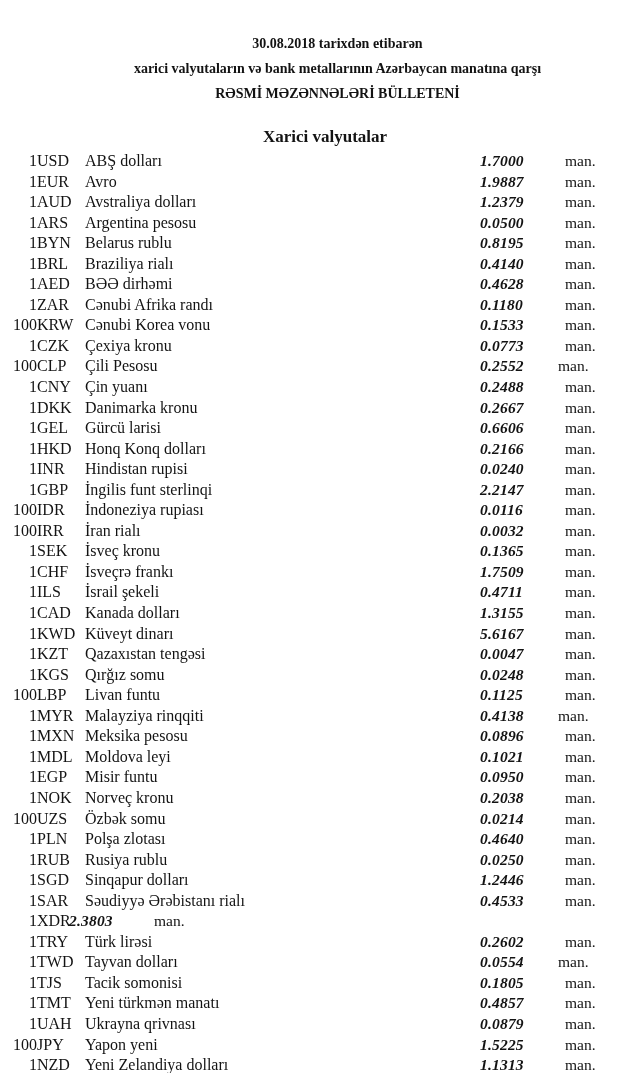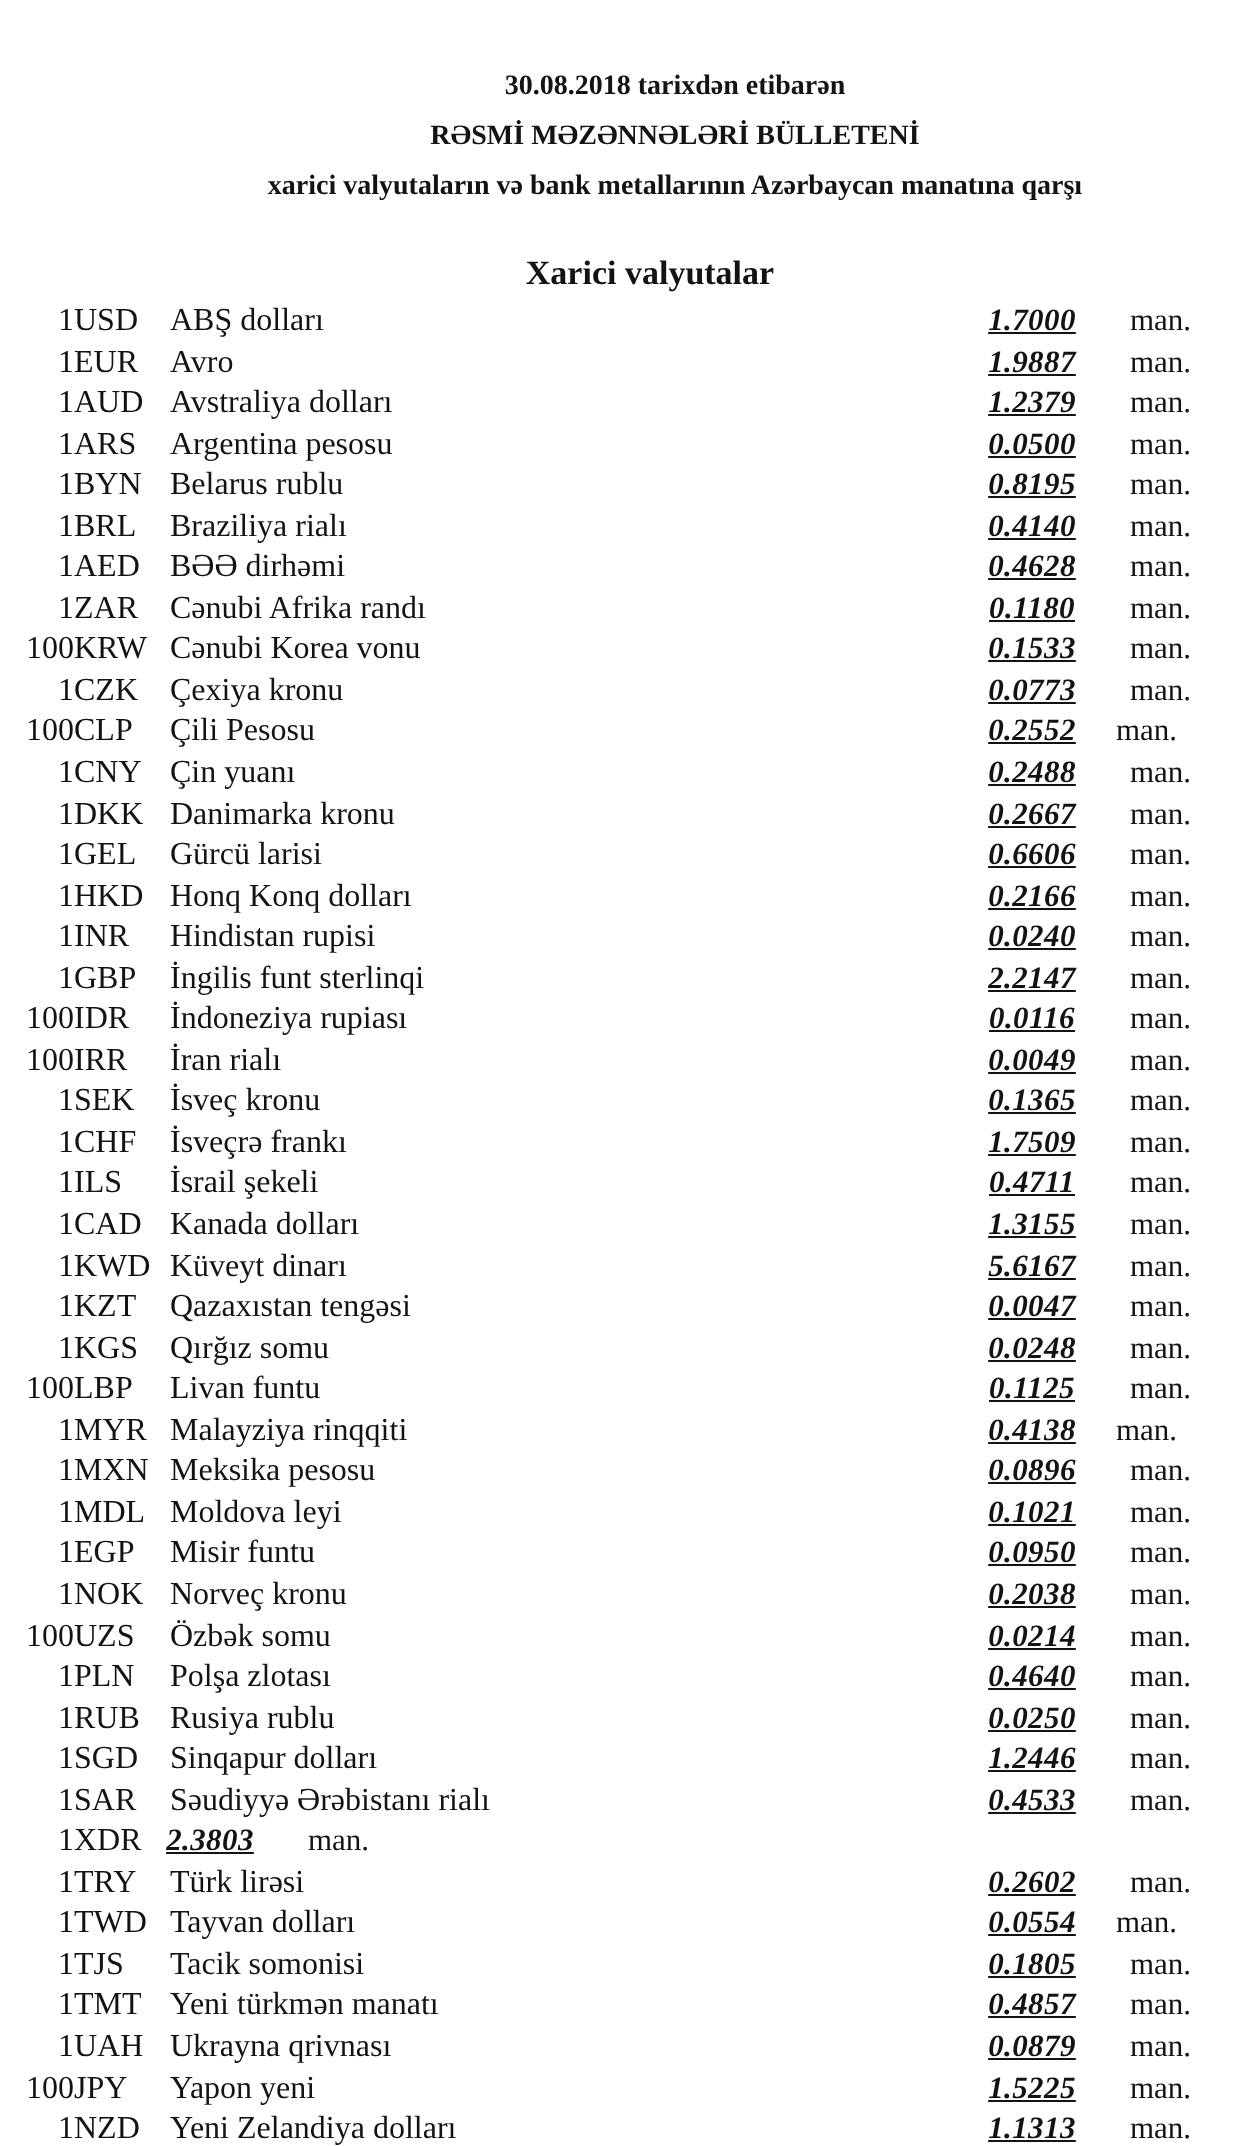--- a/index.html
+++ b/index.html
@@ -37,38 +37,37 @@
     height: 20.55px;
     line-height: 20.55px;
     font-size: 16px;
     padding-right: 20px;
   }
   .qty  { width: 37px; text-align: right; flex: none; }
   .code { width: 32px; flex: none; }
   .name { flex: 1 1 auto; padding-left: 16px; white-space: nowrap; overflow: hidden; }
   .rate {
     width: 72px; flex: none;
-    text-align: center;
+    text-align: left;
     font-weight: bold;
     font-style: italic;
     font-size: 15.5px;
     letter-spacing: 0.2px;
-    text-decoration: underline;
   }
   .unit { width: 48px; flex: none; padding-left: 13px; font-size: 15.5px; }
   .row.man-shift .unit { padding-left: 6px; }
 </style>
 </head>
 <body>
 
 <div class="page">
   <div class="header">
     <div>30.08.2018 tarixdən etibarən</div>
+    <div>xarici valyutaların və bank metallarının Azərbaycan manatına qarşı</div>
     <div>RƏSMİ MƏZƏNNƏLƏRİ BÜLLETENİ</div>
-    <div>xarici valyutaların və bank metallarının Azərbaycan manatına qarşı</div>
   </div>
   <div class="section-title">Xarici valyutalar</div>
   <div class="rates-table" id="rates-table">
       <div class="row">
     <span class="qty">1</span>
     <span class="code">USD</span>
     <span class="name">ABŞ dolları</span>
     <span class="rate">1.7000</span>
     <span class="unit">man.</span>
   </div>
@@ -188,21 +187,21 @@
     <span class="qty">100</span>
     <span class="code">IDR</span>
     <span class="name">İndoneziya rupiası</span>
     <span class="rate">0.0116</span>
     <span class="unit">man.</span>
   </div>
       <div class="row">
     <span class="qty">100</span>
     <span class="code">IRR</span>
     <span class="name">İran rialı</span>
-    <span class="rate">0.0049</span>
+    <span class="rate">0.0032</span>
     <span class="unit">man.</span>
   </div>
       <div class="row">
     <span class="qty">1</span>
     <span class="code">SEK</span>
     <span class="name">İsveç kronu</span>
     <span class="rate">0.1365</span>
     <span class="unit">man.</span>
   </div>
       <div class="row">

